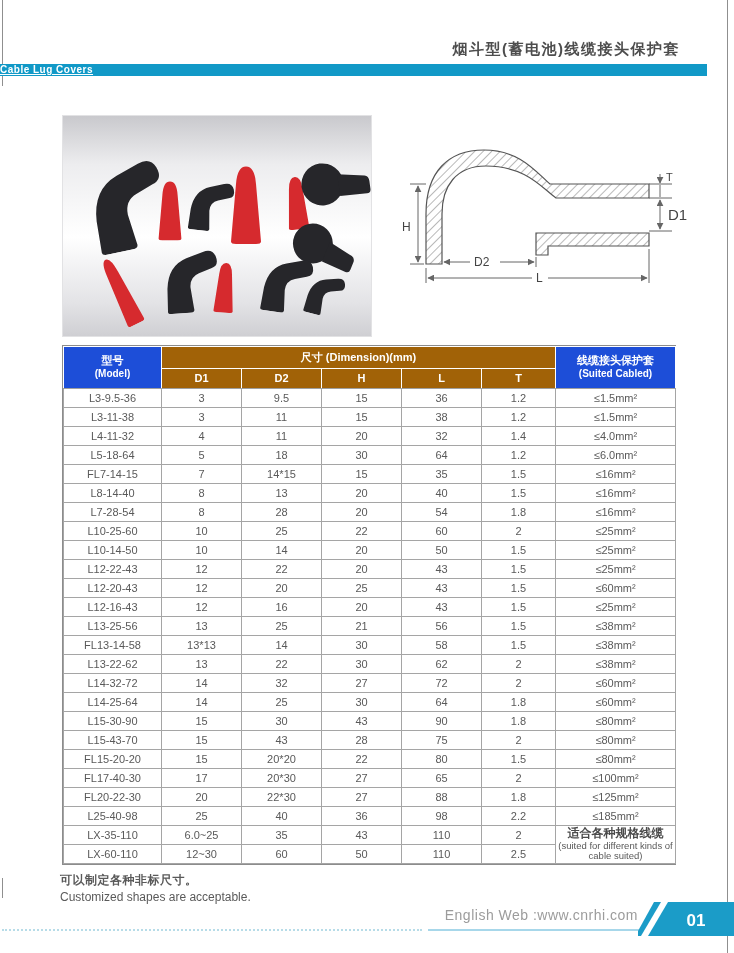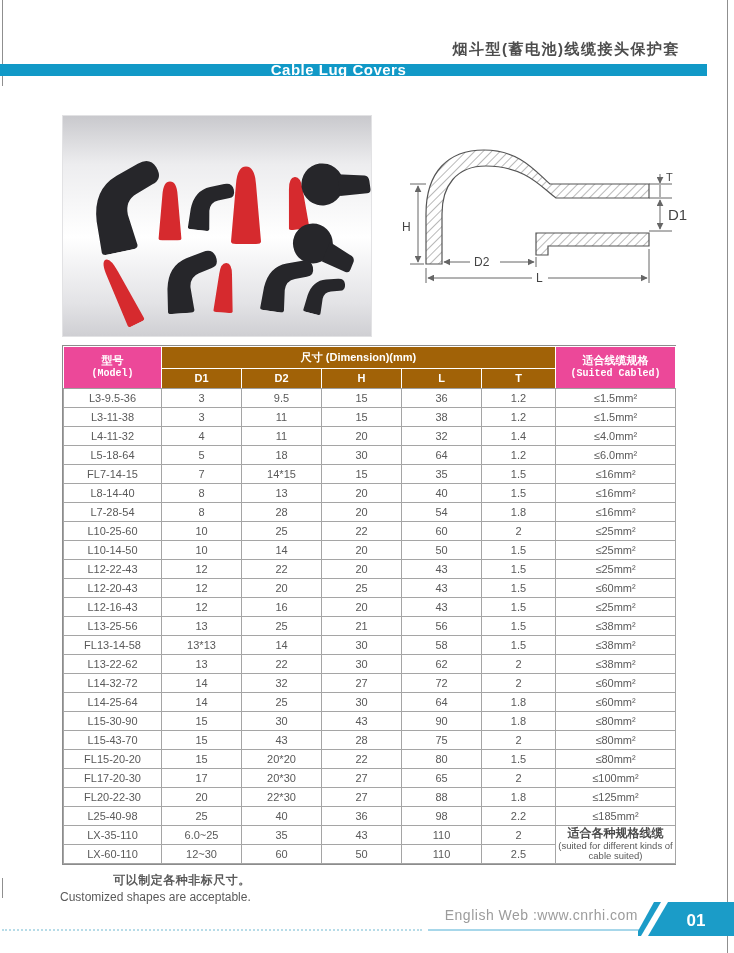--- a/index.html
+++ b/index.html
@@ -11,55 +11,55 @@
   .left-line-top{left:2px;top:0;height:86px;}
   .left-line-bottom{left:2px;top:878px;height:20px;}
   .right-line{left:727px;top:0;height:953px;z-index:1;}
 
   .page-title{
     position:absolute;top:40px;right:54px;font-size:15px;font-weight:bold;
     color:#4d4d4d;letter-spacing:1.5px;
   }
   .teal-bar{
     position:absolute;top:64px;left:0;width:707px;height:12px;
-    text-align:center;padding-right:30px;box-sizing:border-box;
-    font-size:15px;font-weight:bold;color:#ffffff;line-height:12px;letter-spacing:0.5px;text-decoration:underline;
+    text-align:left;padding-right:30px;box-sizing:border-box;
+    font-size:10px;font-weight:bold;color:#ffffff;line-height:12px;letter-spacing:0.5px;text-decoration:underline;
   }
 
   .photo{
     position:absolute;left:62px;top:115px;width:310px;height:222px;
     background:linear-gradient(180deg,#c9c9cd 0%,#ededef 22%,#ffffff 55%,#e3e3e6 85%,#cfcfd3 100%);
     border:1px solid #e2e2e4;box-sizing:border-box;
   }
   .diagram{position:absolute;left:396px;top:136px;width:330px;height:168px;}
 
   .spec-table-wrap{
     position:absolute;left:62px;top:345px;width:614px;
     border:1px solid #8c8c8c;box-sizing:border-box;
   }
   table.spec{border-collapse:collapse;table-layout:fixed;width:612px;font-size:11px;}
   table.spec th{
     color:#fff;font-weight:bold;border:1px solid #fff;padding:0;line-height:1.25;
   }
   table.spec thead tr:first-child{height:22px;}
   table.spec thead tr:nth-child(2){height:20px;}
-  .th-light{background:#ec4899;}
+  .th-light{background:#1d4ed8;}
   .th-dark{background:#a16207;}
   .hdr-bottom{border-bottom:1px solid #9f9f9f !important;}
-  table.spec th .en{font-size:10px;font-weight:bold;font-family:Liberation Mono, monospace;}
+  table.spec th .en{font-size:10px;font-weight:bold;}
   table.spec td{
     border:1px solid #a5a5a5;text-align:center;height:18px;line-height:18px;
     padding:0;color:#595959;background:#fff;white-space:nowrap;overflow:hidden;
   }
   table.spec td.merged{line-height:1.15;}
   table.spec td.merged .mcn{font-weight:bold;color:#4a4a4a;font-size:12px;}
   table.spec td.merged .men{font-size:9.5px;color:#595959;white-space:normal;line-height:1.1;}
 
   .notes{position:absolute;left:60px;top:872px;color:#5a5a5a;}
-  .note-cn{font-size:12px;font-weight:bold;letter-spacing:0.5px;text-align:right;}
+  .note-cn{font-size:12px;font-weight:bold;letter-spacing:0.5px;}
   .note-en{font-size:12px;margin-top:1px;}
 
   .footer-dotted{
     position:absolute;left:2px;top:929px;width:420px;height:0;
     border-top:2px dotted #b7dce8;
   }
   .footer-underline{
     position:absolute;left:428px;top:929px;width:212px;height:2px;background:#a7d7ea;
   }
   .footer-web{
@@ -198,21 +198,21 @@
       <col style="width:120px">
     </colgroup>
     <thead>
       <tr>
         <th rowspan="2" class="th-light hdr-bottom">
           <div>型号</div>
           <div class="en">(Model)</div>
         </th>
         <th colspan="5" class="th-dark">尺寸 (Dimension)(mm)</th>
         <th rowspan="2" class="th-light hdr-bottom">
-          <div>适合线缆规格</div>
+          <div>线缆接头保护套</div>
           <div class="en">(Suited Cabled)</div>
         </th>
       </tr>
       <tr>
         <th class="th-dark hdr-bottom">D1</th>
         <th class="th-dark hdr-bottom">D2</th>
         <th class="th-dark hdr-bottom">H</th>
         <th class="th-dark hdr-bottom">L</th>
         <th class="th-dark hdr-bottom">T</th>
       </tr>
@@ -392,21 +392,21 @@
         <tr>
           <td>FL15-20-20</td>
           <td>15</td>
           <td>20*20</td>
           <td>22</td>
           <td>80</td>
           <td>1.5</td>
           <td>≤80mm²</td>
         </tr>
         <tr>
-          <td>FL17-20-30</td>
+          <td>FL17-40-30</td>
           <td>17</td>
           <td>20*30</td>
           <td>27</td>
           <td>65</td>
           <td>2</td>
           <td>≤100mm²</td>
         </tr>
         <tr>
           <td>FL20-22-30</td>
           <td>20</td>

